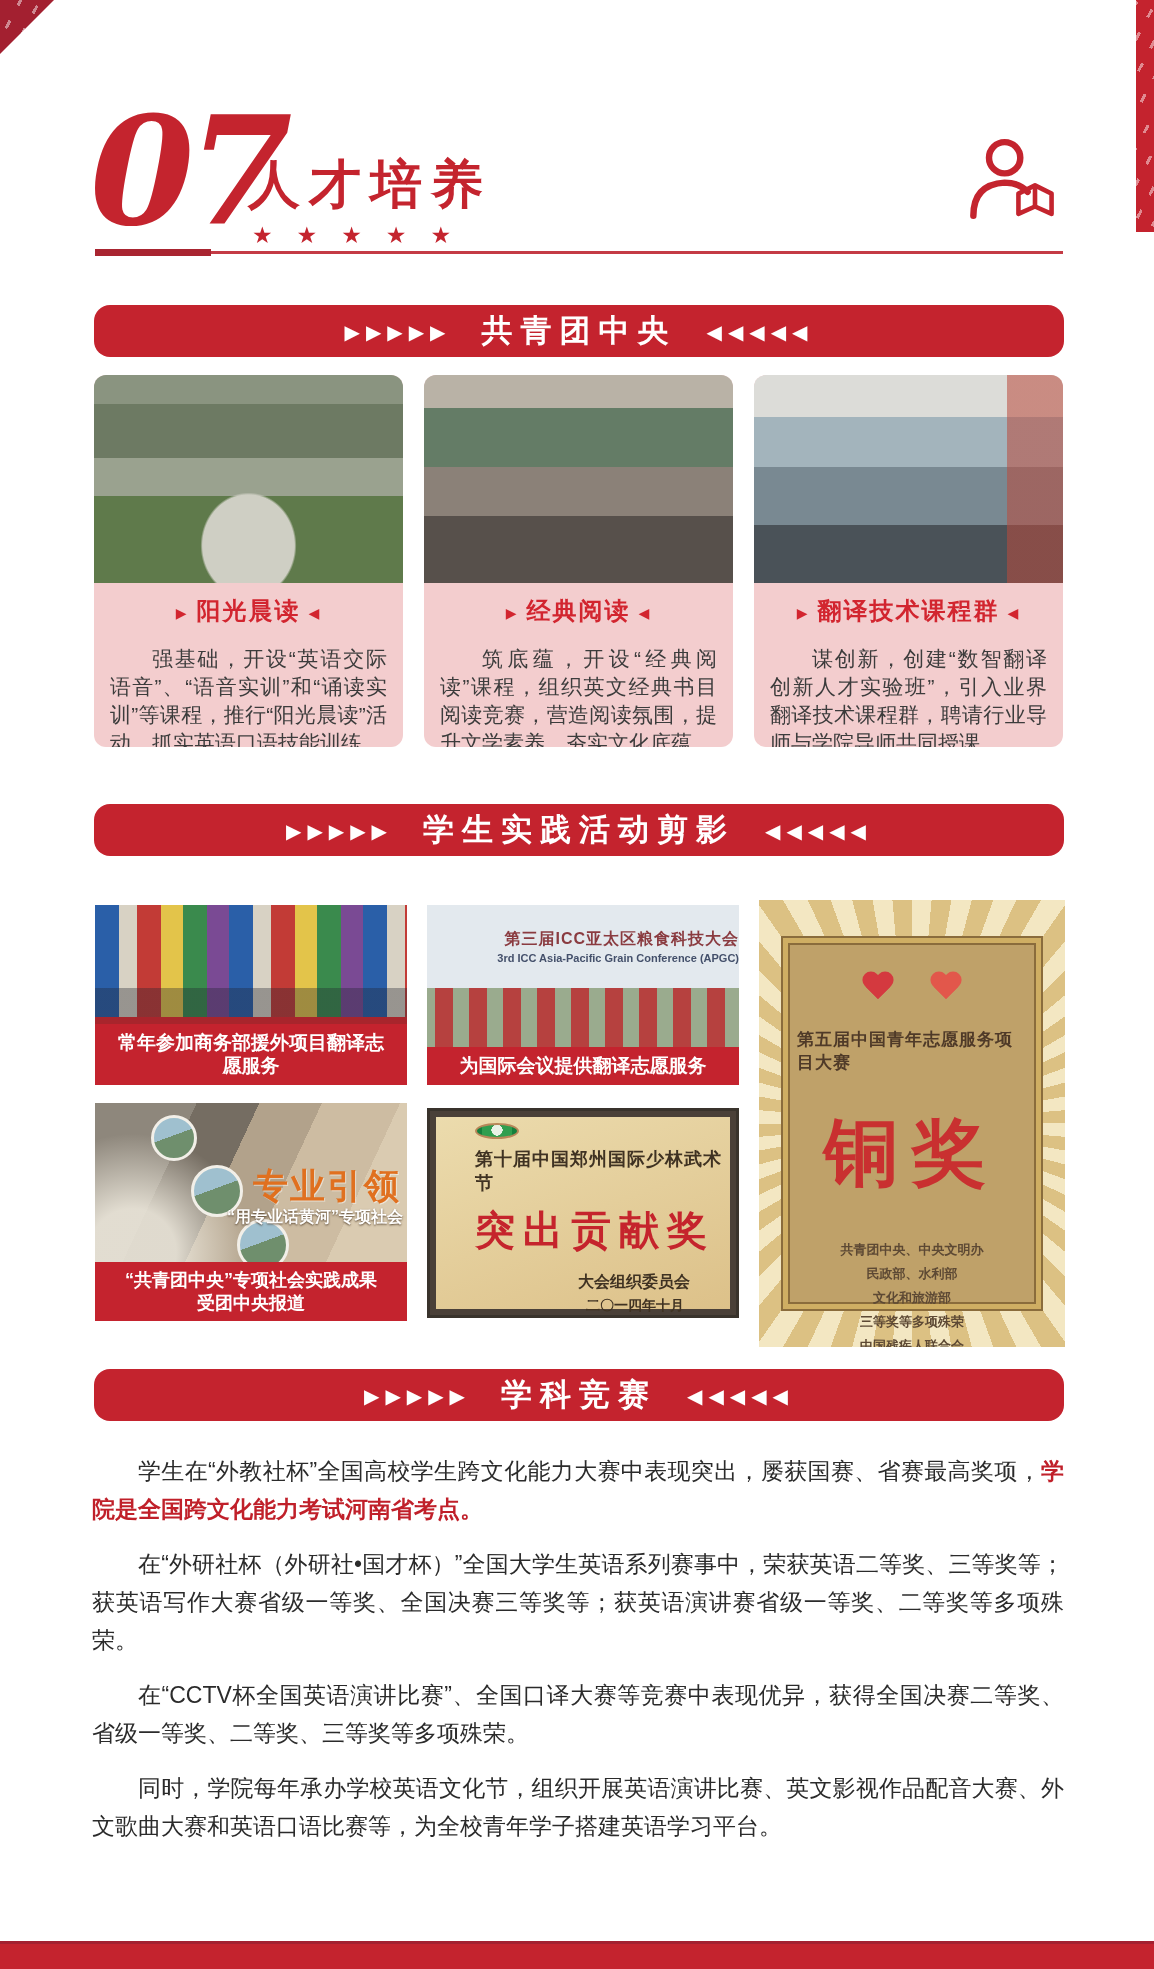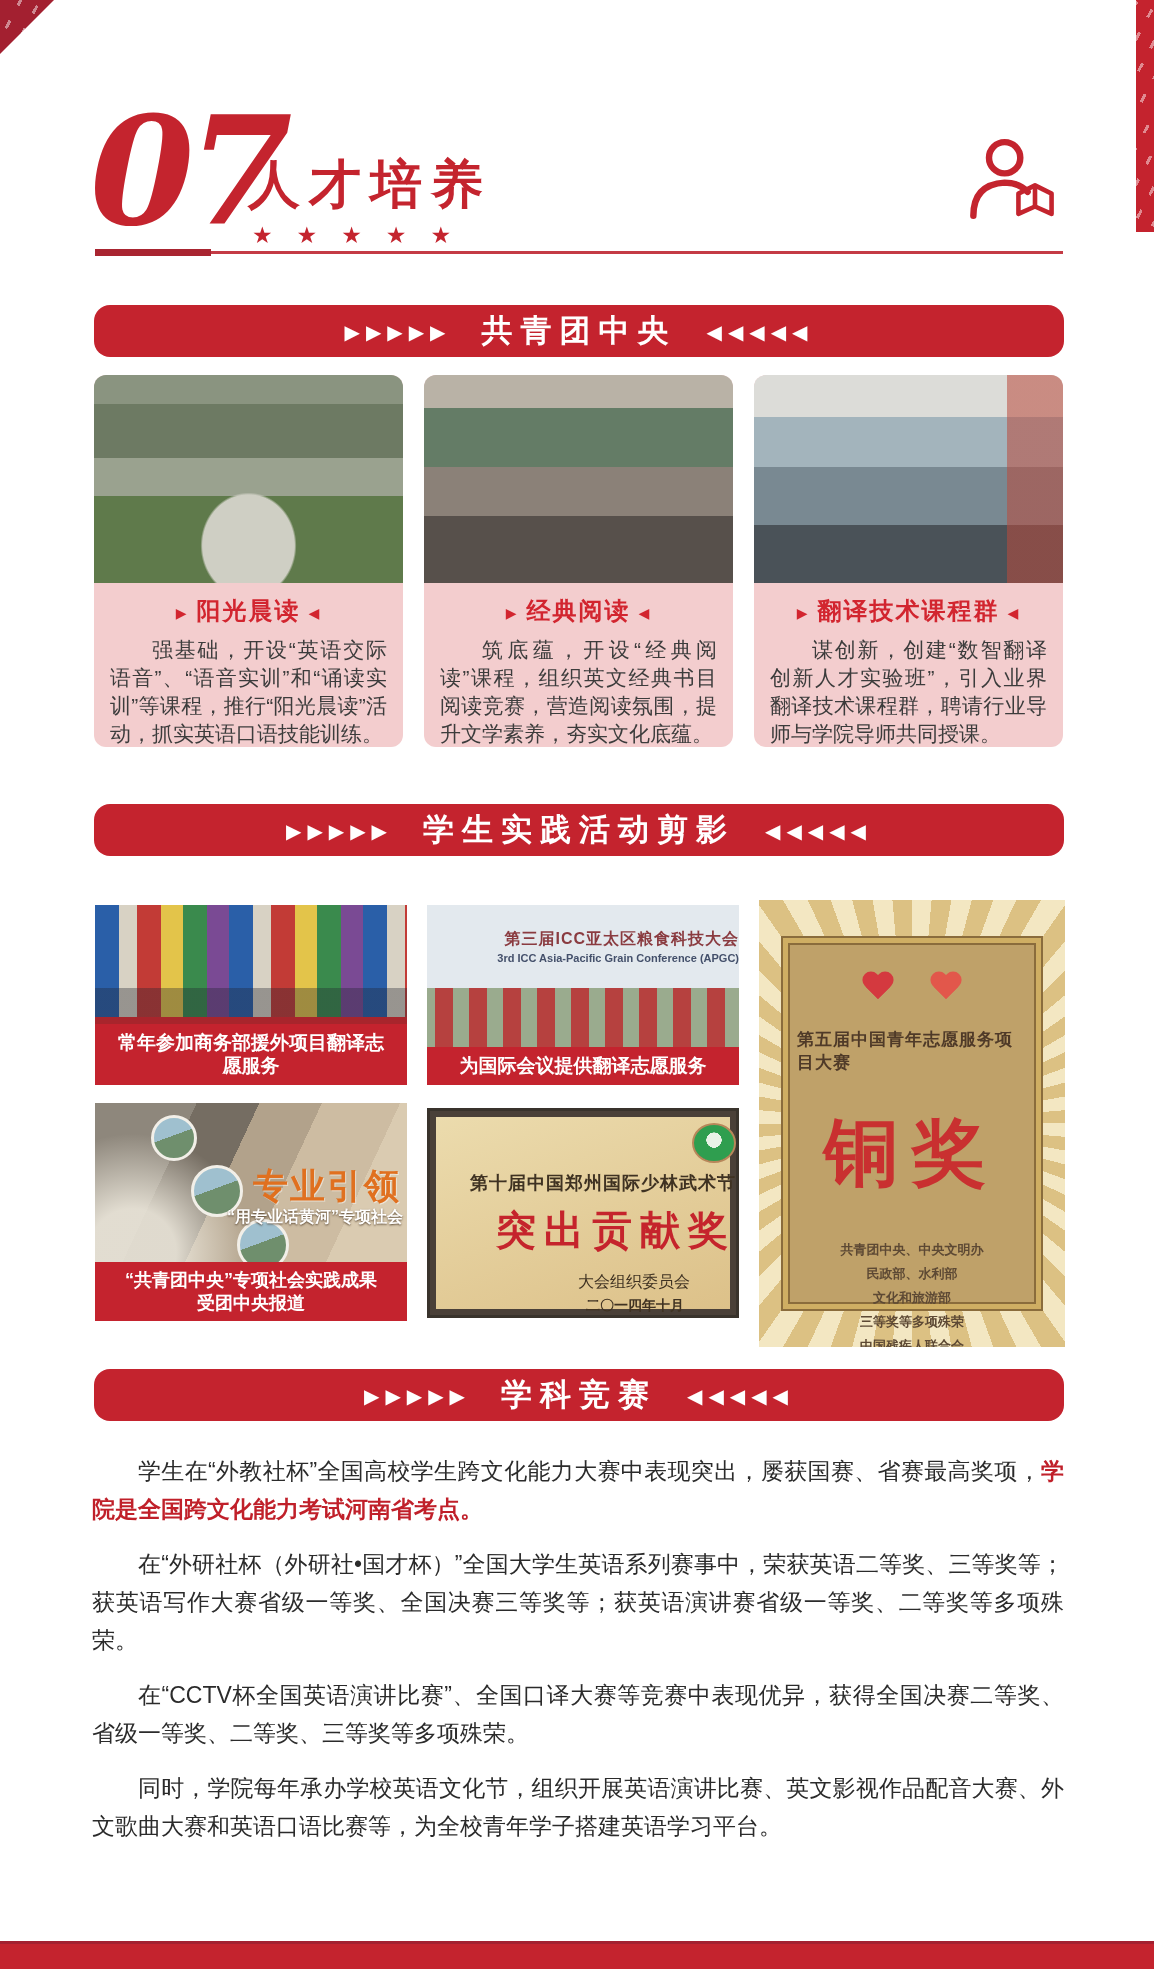--- a/index.html
+++ b/index.html
@@ -50,21 +50,21 @@
       radial-gradient(ellipse at 50% 82%, #cfcfc4 0 21%, rgba(0,0,0,0) 22%),
       linear-gradient(180deg,#8a9480 0 14%, #6d7a63 14% 40%, #9aa28f 40% 58%, #5f7a4b 58% 100%); }
   .ph-classroom { background:
       linear-gradient(180deg,#b9b2a6 0 16%, #647c66 16% 44%, #8b8178 44% 68%, #57504b 68% 100%); }
   .ph-lab { background:
       linear-gradient(90deg, rgba(0,0,0,0) 82%, rgba(186,74,60,.55) 82%),
       linear-gradient(180deg,#dcdcd8 0 20%, #a3b4bc 20% 44%, #798992 44% 72%, #4a5258 72% 100%); }
   .card-body { padding:12px 16px 0; }
   .card-title { text-align:center; color:#d2252f; font-weight:bold; font-size:24px; letter-spacing:2px; }
   .card-title .mk { font-size:14px; vertical-align:middle; margin:0 8px; }
-  .card-text { margin-top:9px; font-size:21px; line-height:28px; color:#3c3c3c;
+  .card-text { margin-top:18px; font-size:21px; line-height:28px; color:#3c3c3c;
           text-align:justify; text-indent:2em; }
 
   
   .practice { position:absolute; left:92px; top:900px; width:973px; height:447px; }
   .shot { position:absolute; overflow:hidden; }
   .caption { position:absolute; left:0; bottom:0; width:100%; background:#c4232e; color:#fff;
           text-align:center; font-size:19px; font-weight:bold; padding:7px 20px; line-height:1.25; }
   .caption.two-line { font-size:18px; }
 
   .shot-flags { left:3px; top:5px; width:312px; height:180px;
@@ -108,27 +108,27 @@
       text-shadow:0 1px 2px rgba(60,40,20,.8); }
   .inset { position:absolute; border-radius:50%; border:3px solid #f2efe8;
       background:linear-gradient(160deg,#9fc0cf 0 45%,#6f8f6d 45%); }
   .i1 { left:56px; top:12px; width:46px; height:46px; }
   .i2 { left:96px; top:62px; width:52px; height:52px; }
   .i3 { left:142px; top:116px; width:52px; height:52px; }
 
   .shot-gold { left:335px; top:208px; width:312px; height:210px;
       background:linear-gradient(160deg,#ecdcae 0,#dcc088 100%);
       border:3px solid #39332c; box-shadow:inset 0 0 0 4px rgba(0,0,0,0), inset 0 0 0 6px #4a4038;
-      display:flex; flex-direction:column; align-items:flex-end; padding-top:12px; }
+      display:flex; flex-direction:column; align-items:flex-start; padding-top:12px;padding-left:45px; }
   .gold-seal { width:44px; height:44px; border-radius:50%; border:2px solid #b8875a;
       background:radial-gradient(circle at 50% 42%, #e9f2e7 0 26%, #2f9e4f 27% 72%, #15803d 73%); margin-bottom:8px; }
   .gold-title { font-size:18px; font-weight:bold; color:#3f3222; letter-spacing:1px; }
   .gold-award { font-size:40px; font-weight:bold; color:#c5242c; letter-spacing:8px; margin-top:8px;
       font-family:"DejaVu Serif","Liberation Serif",serif; }
-  .gold-issuer { margin-top:14px; align-self:flex-end; padding-right:46px; font-size:16px; font-weight:normal; color:#3f3222; }
+  .gold-issuer { margin-top:14px; align-self:flex-end; padding-right:46px; font-size:16px; font-weight:bold; color:#3f3222; }
   .gold-date { margin-top:4px; align-self:flex-end; padding-right:52px; font-size:14px; font-weight:bold; color:#3f3222; }
 
   
   .paras { position:absolute; left:92px; top:1452px; width:972px; }
   .paras p { font-size:23px; line-height:38px; color:#2b2b2b; text-align:justify;
       text-indent:2em; margin-bottom:17px; }
   .hl { color:#c0202a; font-weight:bold; }
 </style>
 </head>
 <body>

